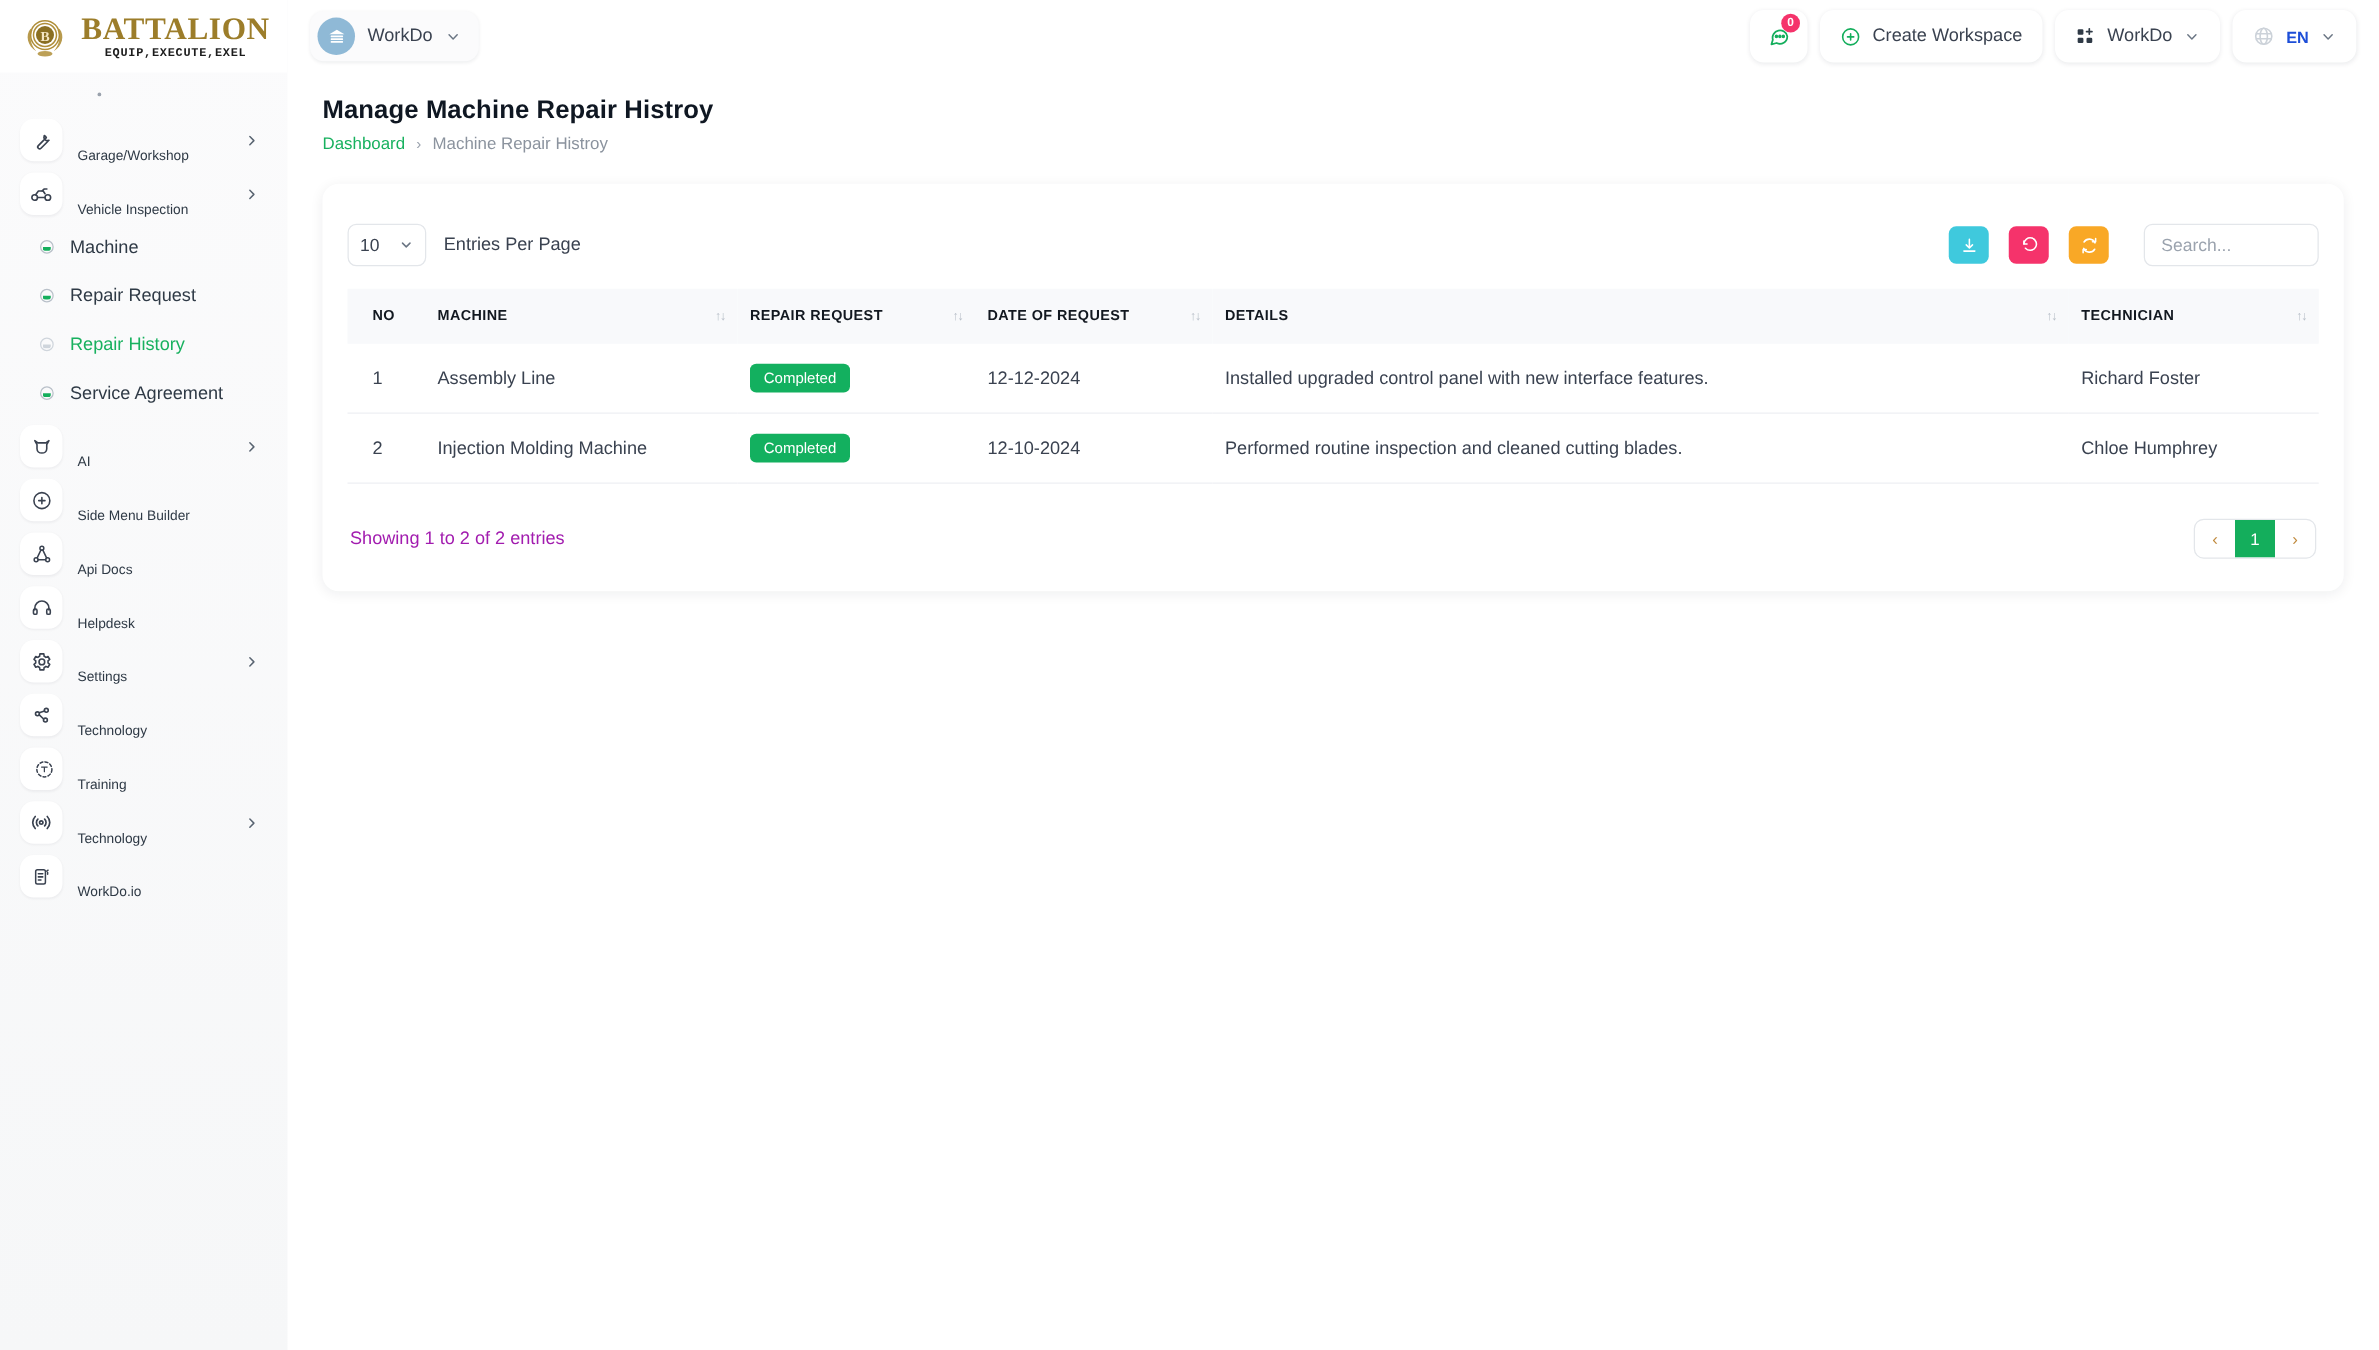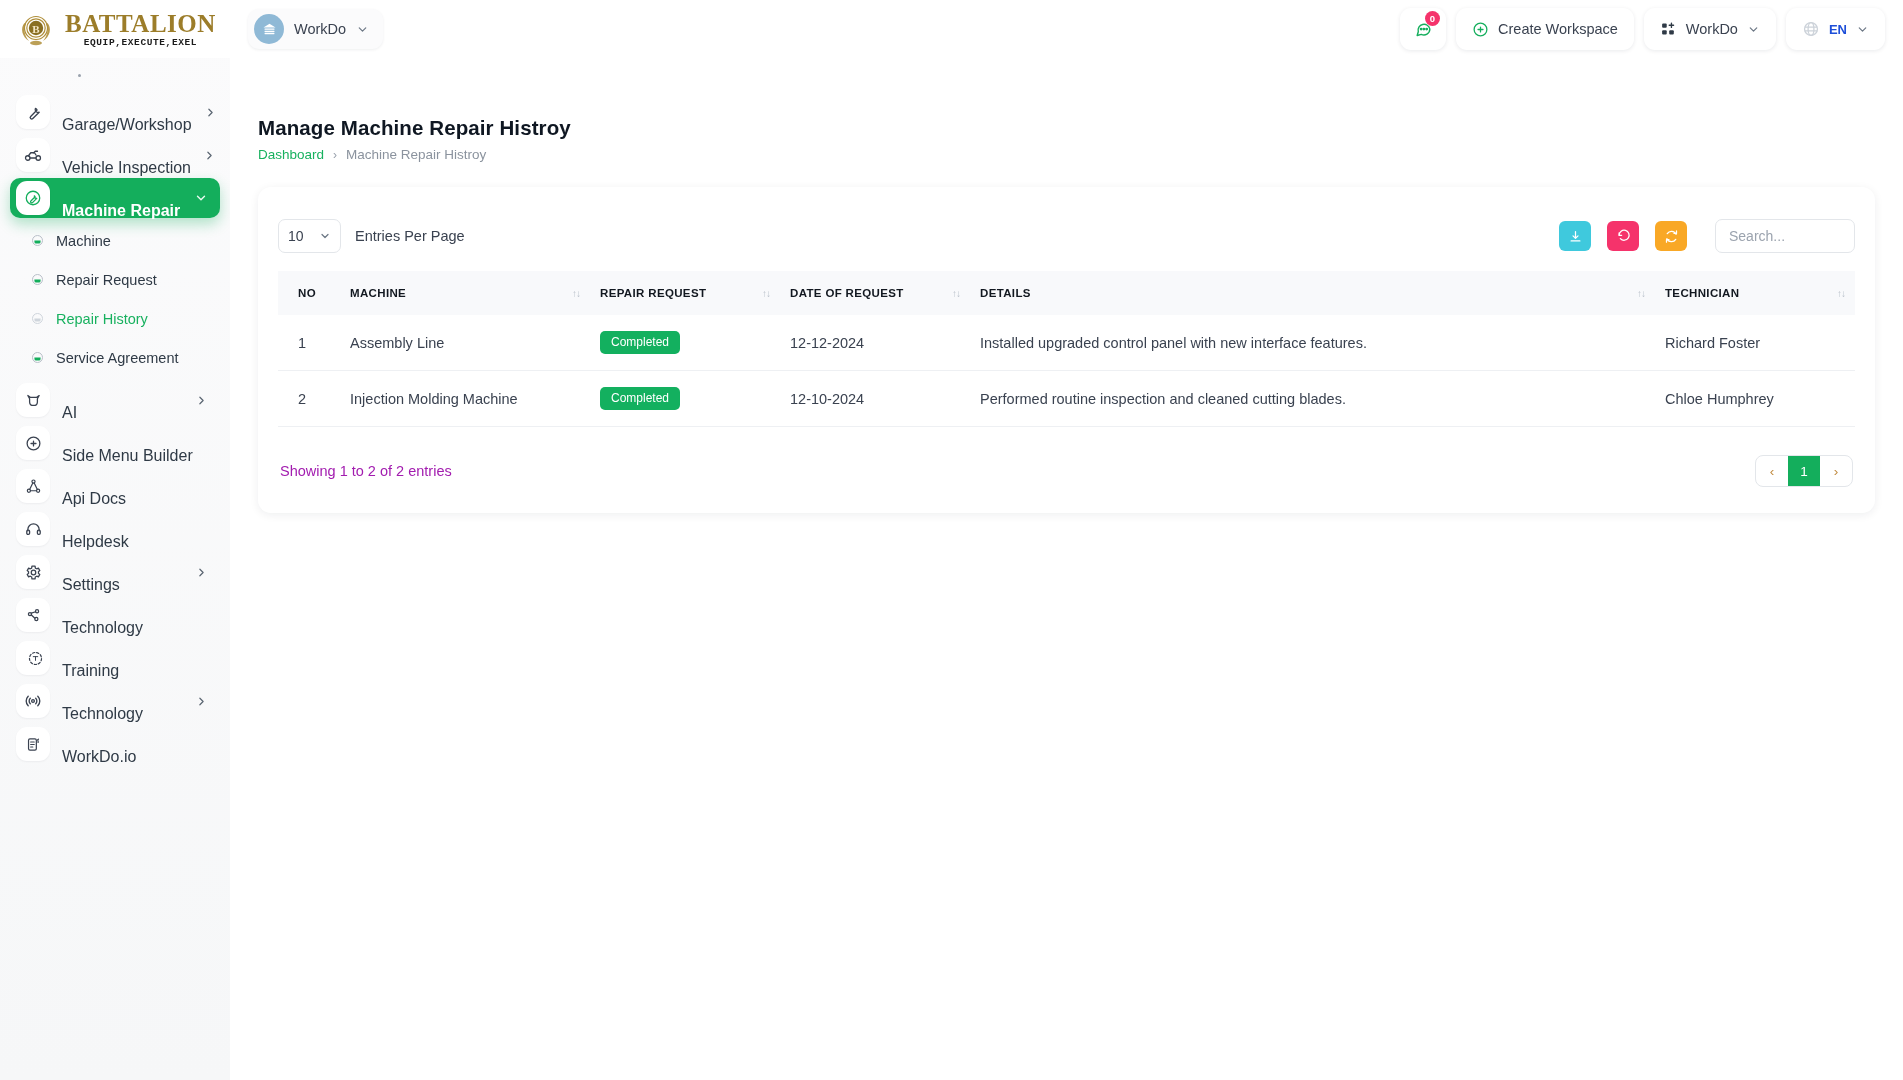--- a/index.html
+++ b/index.html
@@ -48,21 +48,21 @@
     display: flex; align-items: center; gap: 12px;
     height: 40px; margin: 3px 10px; padding: 0 12px 0 6px;
     border-radius: 10px; cursor: pointer; position: relative;
   }
   .nav-item .tile {
     width: 34px; height: 34px; flex: 0 0 34px; border-radius: 11px;
     background: #ffffff; display: flex; align-items: center; justify-content: center;
     box-shadow: 0 1px 2px rgba(16,24,40,.05);
   }
   .nav-item .label {
-    font-size: 16px; color: #2f3a46; font-weight: 500; flex: 1;
+    font-size: 11px; color: #2f3a46; font-weight: 500; flex: 1;
     white-space: nowrap;
     margin-top: 25px;
   }
   .nav-item .chev { color: #596471; flex: 0 0 auto; display: flex; }
   .nav-item.active {
     background: #14ae5c;
     box-shadow: 0 6px 14px rgba(20,174,92,.32);
   }
   .nav-item.active .label { color: #fff; font-weight: 700; }
   .nav-item.active .chev { color: #eafaf1; }
@@ -79,21 +79,21 @@
     content: ""; position: absolute; inset: 1.4px;
     border-radius: 50%; background: #14ae5c;
     clip-path: polygon(50% 50%, 100% 50%, 100% 100%, 0 100%, 0 50%);
   }
   .sub-item .label { font-size: 14.5px; color: #2f3a46; }
   .sub-item.current .label { color: #18b15f; font-weight: 500; }
   .sub-item.current .bullet { border-color: #cfd5dc; }
   .sub-item.current .bullet::after { background: #cfd5dc; }
 
   
-  .main { flex: 1; display: flex; flex-direction: column; min-width: 0; gap: 40px; }
+  .main { flex: 1; display: flex; flex-direction: column; min-width: 0; }
   .topbar {
     height: 58px; background: #fff; display: flex; align-items: center;
     padding: 0 18px 0 18px; gap: 10px;
   }
   .ws-select {
     display: flex; align-items: center; gap: 10px;
     height: 40px; padding: 0 14px 0 6px; border-radius: 11px;
     background: #fbfbfc; box-shadow: 0 1px 3px rgba(16,24,40,.07);
     cursor: pointer;
   }
@@ -263,34 +263,20 @@
           </svg>
         </span>
         <span class="label">Vehicle Inspection</span>
         <span class="chev">
           <svg width="13" height="13" viewBox="0 0 24 24" fill="none" stroke="currentColor" stroke-width="2.2" stroke-linecap="round" stroke-linejoin="round">
               <polyline points="9 18 15 12 9 6"></polyline>
             </svg>
         </span>
       </div>
 
-      <div class="nav-item active">
-        <span class="tile">
-          <svg width="18" height="18" viewBox="0 0 24 24" fill="none" stroke="#14ae5c" stroke-width="1.7" stroke-linecap="round" stroke-linejoin="round">
-            <circle cx="12" cy="12" r="9"></circle>
-            <path d="M13.8 9.2a3 3 0 0 0 3.2 3.3l-5.3 5.3a1.6 1.6 0 1 1-2.2-2.2l5.3-5.3a3 3 0 0 0-1-1.1z"></path>
-          </svg>
-        </span>
-        <span class="label">Machine Repair</span>
-        <span class="chev">
-          <svg width="14" height="14" viewBox="0 0 24 24" fill="none" stroke="currentColor" stroke-width="2.4" stroke-linecap="round" stroke-linejoin="round">
-              <polyline points="6 9 12 15 18 9"></polyline>
-            </svg>
-        </span>
-      </div>
 
       <div class="sub-item">
         <span class="bullet"></span>
         <span class="label">Machine</span>
       </div>
       <div class="sub-item">
         <span class="bullet"></span>
         <span class="label">Repair Request</span>
       </div>
       <div class="sub-item current">

